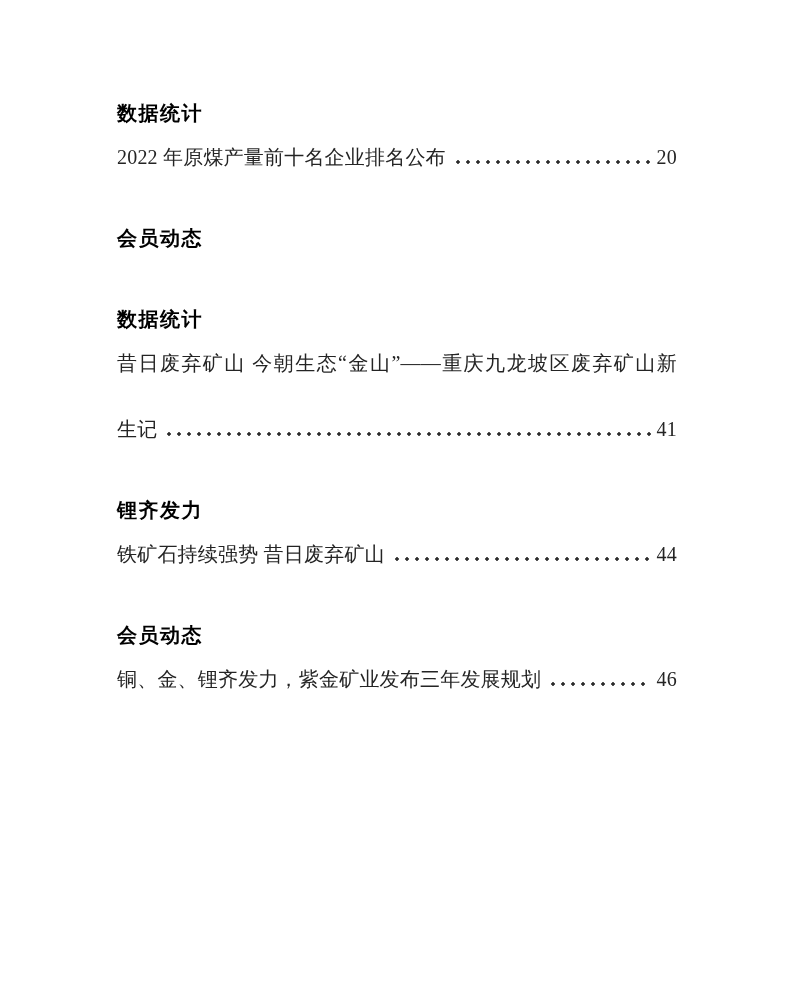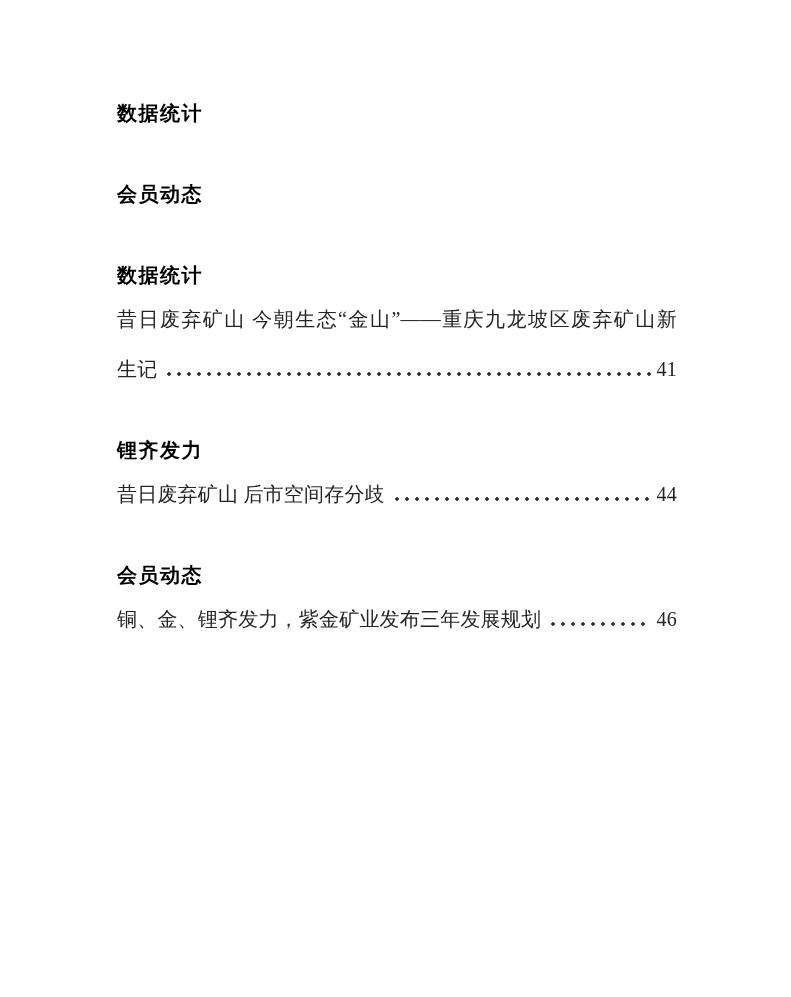--- a/index.html
+++ b/index.html
@@ -47,21 +47,21 @@
   .entry-title {
     white-space: nowrap;
     flex: 0 0 auto;
   }
   .entry-line-full {
     text-align: justify;
     text-align-last: justify;
     width: 100%;
   }
   .entry-line-2 {
-    margin-top: 24px;
+    margin-top: 40px;
   }
   .dot-leader {
     flex: 1 1 auto;
     min-width: 8px;
     height: 4px;
     align-self: baseline;
     margin: 0 6px 0 10px;
     background-image: radial-gradient(circle at 2px 2px, #2b2b2b 1.5px, rgba(0,0,0,0) 1.9px);
     background-size: 10px 4px;
     background-repeat: repeat-x;
@@ -73,20 +73,27 @@
   }
 </style>
 </head>
 <body>
 
 <div class="page">
   <div class="toc">
 
     <div class="toc-section">
       <div class="section-heading">数据统计</div>
+      <div class="entry">
+        <div class="entry-row">
+          <span class="entry-title">2022 年原煤产量前十名企业排名公布</span>
+          <span class="dot-leader"></span>
+          <span class="page-num">20</span>
+        </div>
+      </div>
     </div>
 
     <div class="toc-section">
       <div class="section-heading">会员动态</div>
     </div>
 
     <div class="toc-section">
       <div class="section-heading">数据统计</div>
       <div class="entry">
         <div class="entry-line-full">昔日废弃矿山 今朝生态“金山”——重庆九龙坡区废弃矿山新</div>
@@ -95,21 +102,21 @@
           <span class="dot-leader"></span>
           <span class="page-num">41</span>
         </div>
       </div>
     </div>
 
     <div class="toc-section">
       <div class="section-heading">锂齐发力</div>
       <div class="entry">
         <div class="entry-row">
-          <span class="entry-title">昔日废弃矿山 后市空间存分歧</span>
+          <span class="entry-title">铁矿石持续强势 昔日废弃矿山</span>
           <span class="dot-leader"></span>
           <span class="page-num">44</span>
         </div>
       </div>
     </div>
 
     <div class="toc-section">
       <div class="section-heading">会员动态</div>
       <div class="entry">
         <div class="entry-row">

